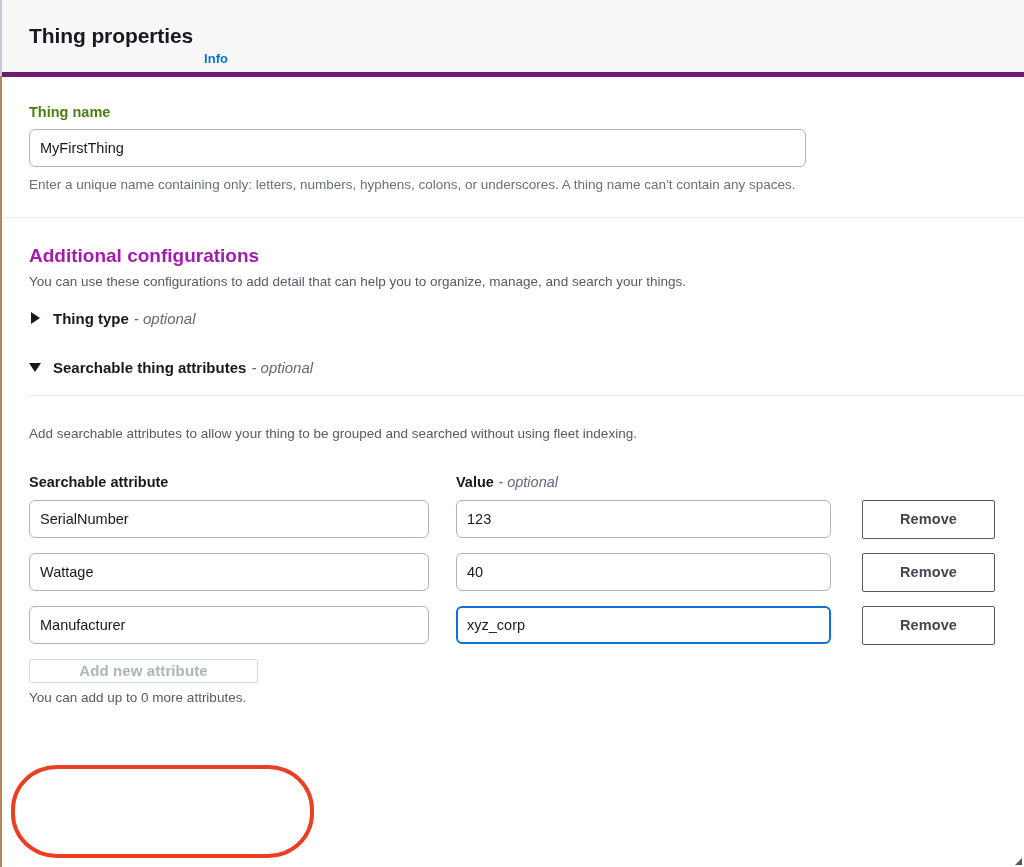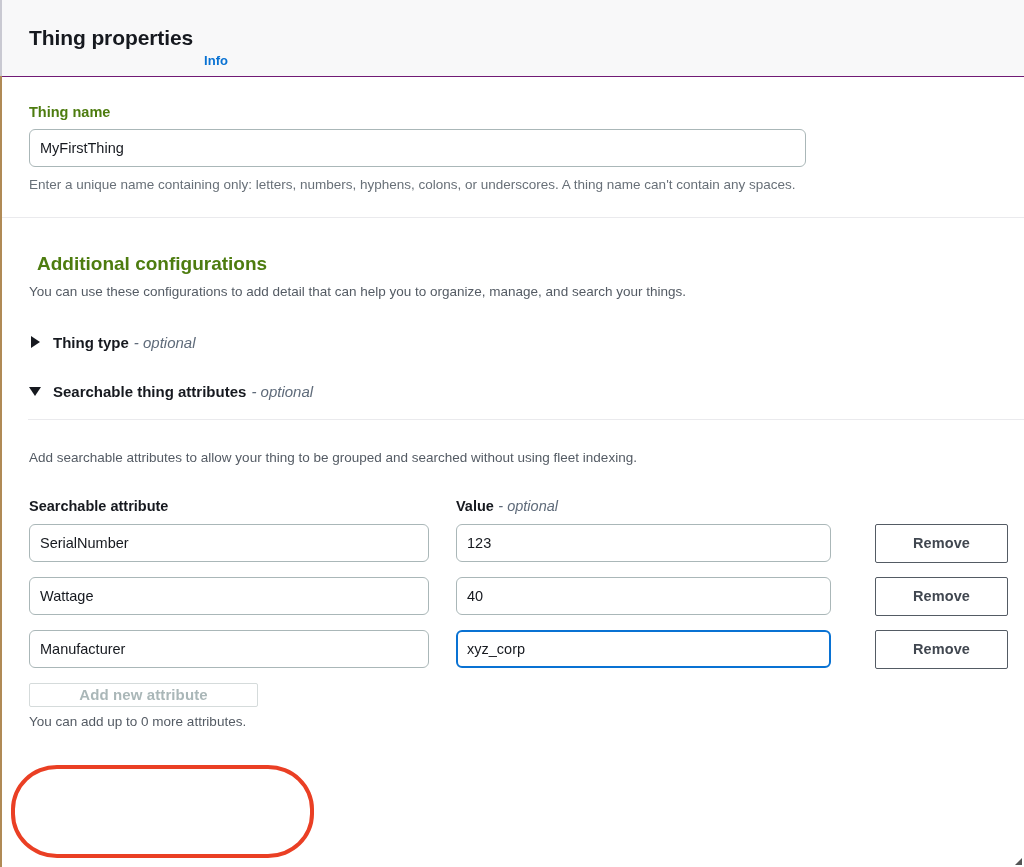--- a/index.html
+++ b/index.html
@@ -25,21 +25,21 @@
     height: 867px;
     background: linear-gradient(to bottom, #c9c9d2 0px, #c9c9d2 76px, #b08a55 76px, #b08a55 867px);
     z-index: 5;
   }
 
   
   .panel-header {
     box-sizing: border-box;
     height: 77px;
     background: #f8f8f9;
-    border-bottom: 1px solid #701a75;
+    border-bottom: 5px solid #701a75;
     padding: 0 0 0 29px;
     display: flex;
     align-items: center;
   }
   .panel-title {
     font-size: 21px;
     font-weight: bold;
     color: #16191f;
     letter-spacing: -0.1px;
   }
@@ -94,22 +94,22 @@
   .helper-text {
     font-size: 13.5px;
     color: #687078;
     margin-top: 9px;
     line-height: 1.35;
   }
 
   .section-heading {
     font-size: 19px;
     font-weight: bold;
-    color: #4d7c0f;
-    margin: 8px;
+    color: #a21caf;
+    margin: 0;
     line-height: 1.25;
   }
   .section-desc {
     font-size: 13.5px;
     color: #545b64;
     margin-top: 6px;
     line-height: 1.35;
   }
 
   
@@ -155,21 +155,21 @@
     color: #5f6b7a;
   }
 
   
   .attr-headers {
     display: flex;
     align-items: flex-end;
   }
   .attr-col-1 { width: 400px; flex: 0 0 auto; }
   .attr-col-2 { width: 375px; flex: 0 0 auto; margin-left: 27px; }
-  .attr-col-3 { width: 121px; flex: 0 0 auto; margin-left: 44px; }
+  .attr-col-3 { width: 121px; flex: 0 0 auto; margin-left: 31px; }
 
   .col-header {
     font-size: 14.5px;
     font-weight: bold;
     color: #16191f;
   }
 
   .attr-row {
     display: flex;
     align-items: center;
@@ -250,21 +250,21 @@
   <input class="text-input" style="width: 777px;" value="MyFirstThing">
   <div class="helper-text">Enter a unique name containing only: letters, numbers, hyphens, colons, or underscores. A thing name can't contain any spaces.</div>
 </div>
 
 <div class="divider"></div>
 
 <div class="section" style="padding-top:26px;">
   <div class="section-heading">Additional configurations</div>
   <div class="section-desc">You can use these configurations to add detail that can help you to organize, manage, and search your things.</div>
 
-  <div class="expandable" style="margin-top:32px;">
+  <div class="expandable" style="margin-top:18px;">
     <span class="caret collapsed"></span>
     <span class="expandable-label">Thing type</span>
     <span class="optional-suffix" style="margin-left:5px;">- optional</span>
   </div>
 
   <div class="expandable" style="margin-top:32px;">
     <span class="caret expanded"></span>
     <span class="expandable-label">Searchable thing attributes</span>
     <span class="optional-suffix" style="margin-left:5px;">- optional</span>
   </div>

